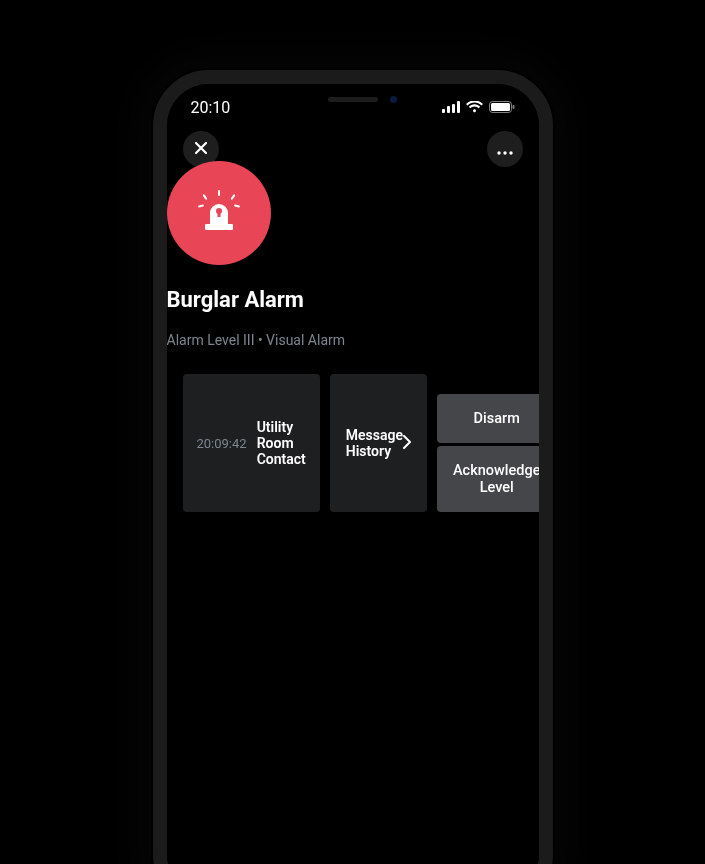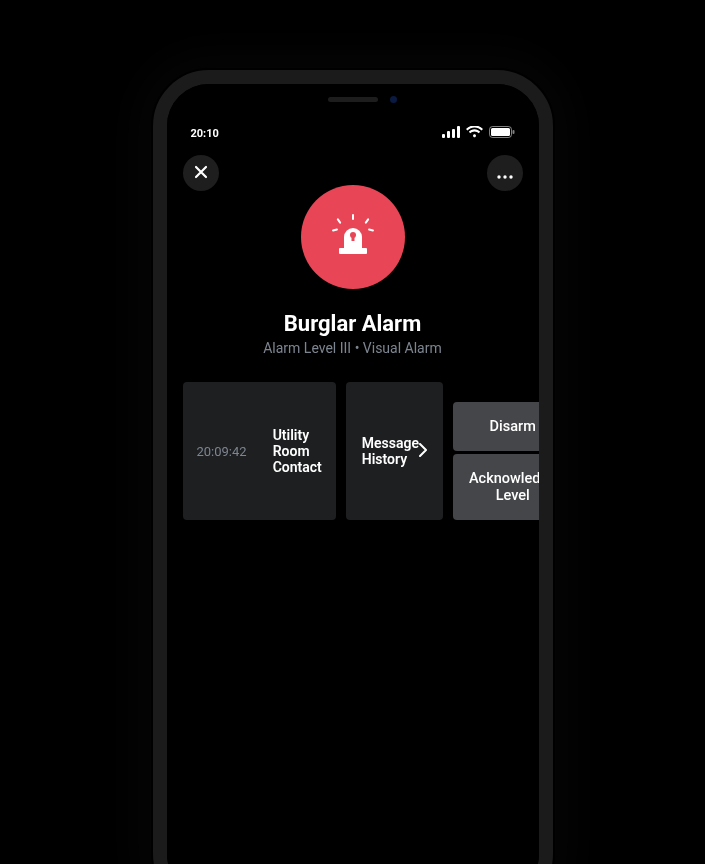--- a/index.html
+++ b/index.html
@@ -41,57 +41,57 @@
       border-radius:50%; background:#0a1a40;
     }
     .screen {
       position:absolute; inset:0;
       background:#000;
     }
 
     .statusbar {
       display:flex; justify-content:space-between; align-items:center;
       padding:14px 24px 0;
-      color:#fff; font-size:11px; font-weight:700;margin-top:28px;
+      color:#fff; font-size:16px; font-weight:400;
     }
     .status-icons { display:flex; align-items:center; gap:6px; }
 
     .topbar {
       display:flex; justify-content:space-between; align-items:center;
       padding:14px 16px 0;
     }
     .circle-btn {
       width:36px; height:36px; border-radius:50%;
       background:#1e1e1e;
       display:flex; align-items:center; justify-content:center;
       color:#fff;
       cursor:pointer;
     }
 
-    .alarm-hero { display:flex; flex-direction:column; align-items:center; padding-top:0px; }
+    .alarm-hero { display:flex; flex-direction:column; padding-top:0px; }
     .alarm-circle {
       width:104px; height:104px; border-radius:50%;
       background:#e84656;
       display:flex; align-items:center; justify-content:center;
       margin-top:-6px;
     }
     .alarm-title { color:#fff; font-size:22px; font-weight:700; margin-top:22px; }
-    .alarm-sub { color:#7d8590; font-size:14px; font-weight:400; margin-top:4px; }
+    .alarm-sub { color:#7d8590; font-size:14px; font-weight:400; margin-top:20px; }
 
     .content { padding:26px 16px 0; display:flex; flex-direction:row; gap:10px; }
     .row {
       background:#1d1f21;
       border-radius:4px;
       color:#fff;
       font-size:14px;
       display:flex; align-items:center;
       padding:16px 14px;
     }
     .event-time { color:#7d8590; margin-right:10px; font-size:13px;}
-    .event-text { font-weight:600; font-size:14px;margin-left:16px; }
+    .event-text { font-weight:600; font-size:14px; }
     .row.link { font-weight:600; justify-content:space-between; padding:18px 16px; }
     .chevron { color:#fff; }
 
     .actions { display:flex; flex-direction:column; gap:3px; margin-top:20px; }
     .action-btn {
       background:#444649;
       color:#fff;
       border-radius:4px;
       text-align:center;
       font-size:14.5px;

